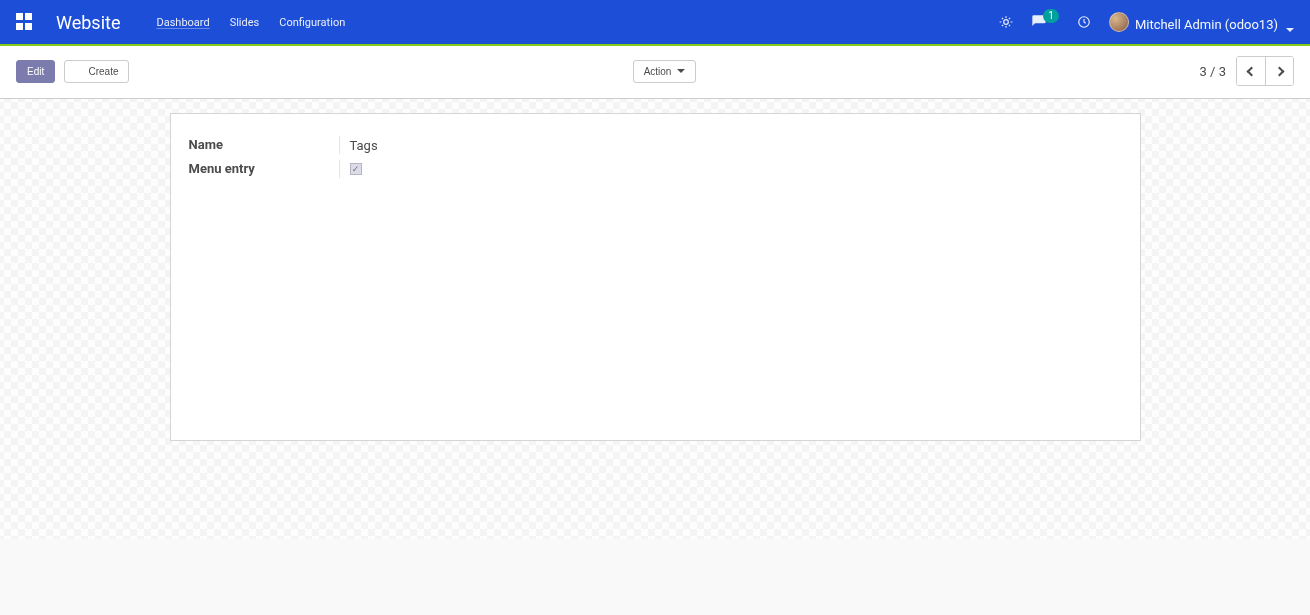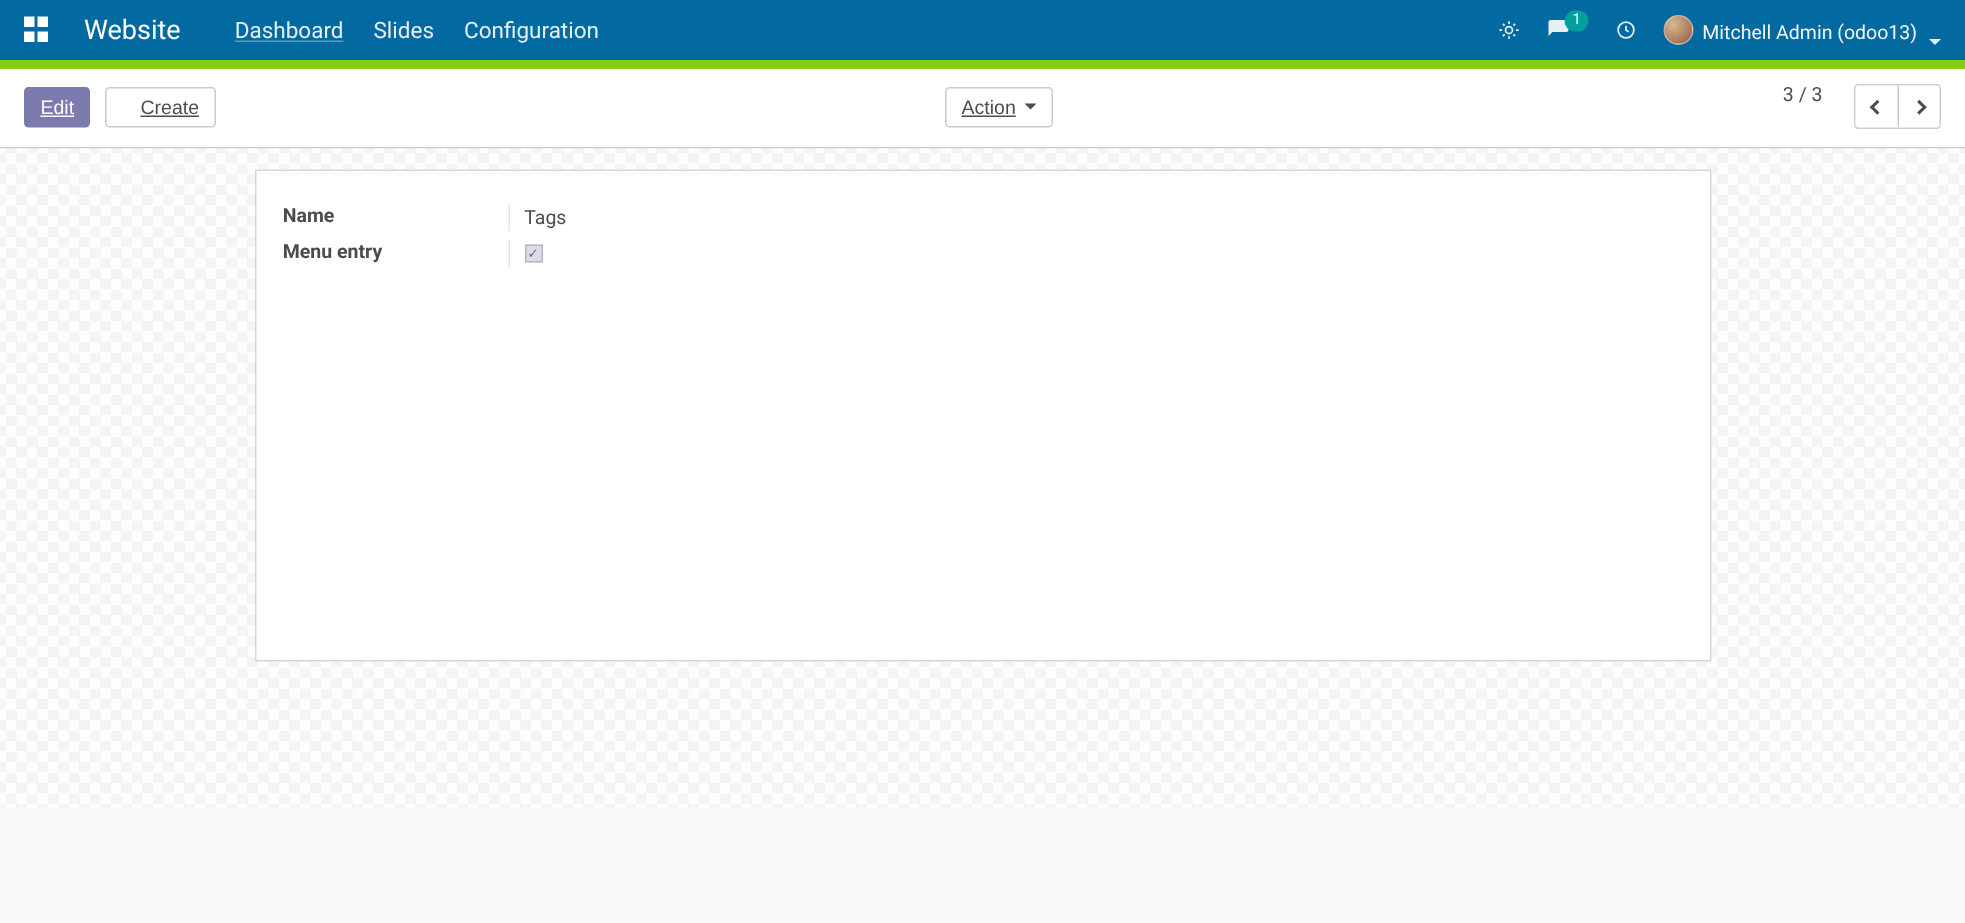--- a/index.html
+++ b/index.html
@@ -4,45 +4,45 @@
   <style>
     * { box-sizing: border-box; margin: 0; padding: 0; }
     body {
       font-family: -apple-system, BlinkMacSystemFont, "Segoe UI", Roboto, "Helvetica Neue", Arial, sans-serif;
       font-size: 13px;
       color: #4c4c4c;
       background: #f9f9f9;
     }
     
     .navbar {
-      background: #0369a1;
+      background: #1d4ed8;
       height: 46px;
       display: flex;
       align-items: center;
       padding: 0 16px;
       color: #fff;
-      border-bottom: 6px solid #84cc16;
+      border-bottom: 2px solid #84cc16;
     }
     .apps-icon {
       width: 18px; height: 18px;
       display: inline-flex; flex-wrap: wrap;
       gap: 2px;
       cursor: pointer;
     }
     .apps-icon span {
       width: 7px; height: 7px; background: #fff; display:block;
     }
     .brand {
       font-size: 18px; margin-left: 22px; color: #fff; font-weight: 400;
     }
     .nav-menu {
       display: flex; margin-left: 36px; gap: 20px;
     }
     .nav-menu a {
-      color: rgba(255,255,255,0.9); text-decoration: none; font-size: 15px;
+      color: rgba(255,255,255,0.9); text-decoration: none; font-size: 11px;
       cursor: pointer;
     }
     .nav-menu a:first-child { text-decoration: underline; text-underline-offset: 2px; text-decoration-color: rgba(255,255,255,0.35); }
     .nav-right {
       margin-left: auto; display: flex; align-items: center; gap: 18px;
     }
     .bug-icon, .clock-icon, .chat-icon-wrap {
       color: rgba(255,255,255,0.9); cursor: pointer; display:flex; align-items:center;
     }
     .chat-icon-wrap { position: relative; }
@@ -66,31 +66,31 @@
     }
     .breadcrumb {
       font-size: 18px; margin-bottom: 10px; color:#4c4c4c;
     }
     .breadcrumb a { color:#7c7bad; text-decoration:none; }
     .breadcrumb .sep { color:#4c4c4c; margin:0 4px;}
     .cp-bottom {
       display:flex; align-items:center;
     }
     .btn {
-      font-size:13px; padding:5px 10px; border-radius:3px; cursor:pointer;
-      border:1px solid #ccc; background:#fff; color:#4c4c4c;text-decoration:underline;
+      font-size:10px; padding:5px 10px; border-radius:3px; cursor:pointer;
+      border:1px solid #ccc; background:#fff; color:#4c4c4c;
     }
     .btn-primary {
       background:#7c7bad; color:#fff; border-color:#7c7bad;
     }
     .btn + .btn { margin-left:6px;padding-left:23px; }
     .cp-center { margin-left:auto; margin-right:auto; }
     .action-btn { display:flex; align-items:center; gap:6px; }
     .action-btn .caret-dn { width:0;height:0;border-left:4px solid transparent;border-right:4px solid transparent;border-top:4px solid #4c4c4c;}
-    .cp-right { display:flex; align-items:flex-start; gap:21px;}
+    .cp-right { display:flex; align-items:center; gap:10px;}
     .pager { font-size:13px; color:#4c4c4c;}
     .pager-btns { display:flex; border:1px solid #ccc; border-radius:3px; overflow:hidden;}
     .pager-btns button { border:none; background:#fff; width:28px; height:28px; cursor:pointer; display:flex;align-items:center;justify-content:center;}
     .pager-btns button + button { border-left:1px solid #ccc;}
     .chev { width:7px;height:7px;border-left:2px solid #4c4c4c;border-bottom:2px solid #4c4c4c; display:inline-block;}
     .chev.left{ transform:rotate(45deg);}
     .chev.right{ transform:rotate(-135deg);}
     
     .content-wrap {
       padding: 0;

